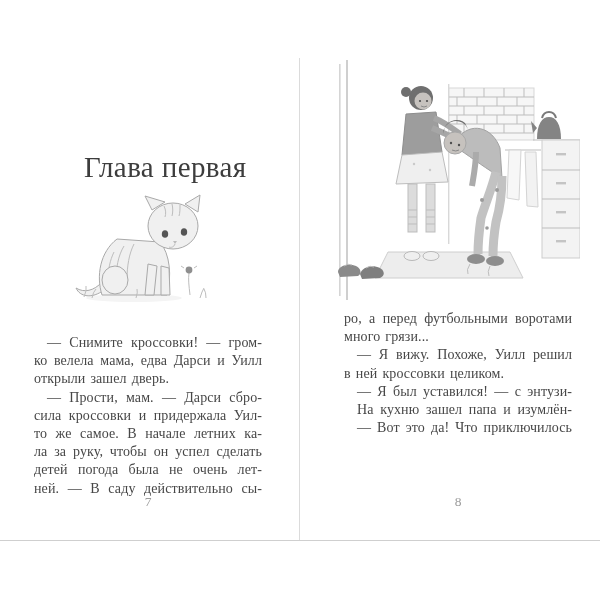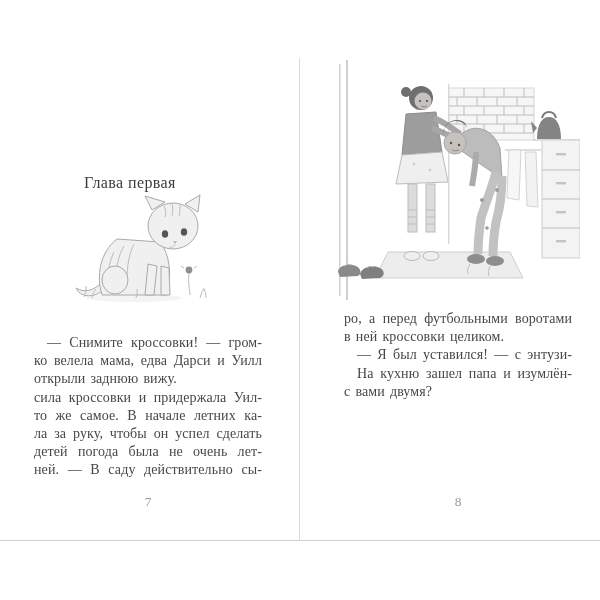--- a/index.html
+++ b/index.html
@@ -8,22 +8,22 @@
     font-family:"Liberation Serif","DejaVu Serif",serif;
   }
   .spread{position:relative;width:600px;height:600px;background:#ffffff;}
   .spine-line{position:absolute;left:299px;top:58px;width:1px;height:482px;background:#dbdbdb;}
   .bottom-edge{position:absolute;left:0;top:540px;width:600px;height:1px;background:#cfcfcf;}
   .page{position:absolute;top:58px;width:228px;height:482px;}
   .page-left{left:34px;}
   .page-right{left:344px;}
   .chapter-title{
     position:absolute;left:50px;top:94px;
-    font-size:16px;line-height:30px;color:#3d3d3d;
-    letter-spacing:0.4px;white-space:nowrap;margin-top:16px;
+    font-size:29px;line-height:30px;color:#3d3d3d;
+    letter-spacing:0.4px;white-space:nowrap;
   }
   .kitten-art{position:absolute;left:38px;top:136px;}
   .children-art{position:absolute;left:-14px;top:2px;}
   .text-block{position:absolute;left:0;width:228px;}
   .tb-left{top:276px;}
   .tb-right{top:252px;}
   .line{
     font-size:14px;line-height:18.2px;height:18.2px;overflow:hidden;
     color:#474747;text-align:justify;text-align-last:justify;
     letter-spacing:0.1px;
@@ -83,21 +83,22 @@
       <path class="pencil" d="M128,104 q2,-7 4,-10 M134,104 q0,-6 -2,-9"></path>
 
       <path class="pencil" d="M118,101 C117,92 116,85 117,79"></path>
       <circle cx="117" cy="76" r="3.4" fill="#8f8f8f"></circle>
       <path class="pencil" d="M112,74 l-3,-2 M122,74 l3,-2"></path>
     </svg>
 
     <div class="text-block tb-left">
       <div class="line indent">— Снимите кроссовки! — гром-</div>
       <div class="line">ко велела мама, едва Дарси и Уилл</div>
-      <div class="line last">открыли заднюю вижу.</div>
+      <div class="line last">открыли зашел дверь.</div>
+      <div class="line indent">— Прости, мам. — Дарси сбро-</div>
       <div class="line">сила кроссовки и придержала Уил-</div>
       <div class="line">то же самое. В начале летних ка-</div>
       <div class="line">ла за руку, чтобы он успел сделать</div>
       <div class="line">детей погода была не очень лет-</div>
       <div class="line">ней. — В саду действительно сы-</div>
     </div>
 
     <div class="pagenum">7</div>
   </div>
 
@@ -185,22 +186,24 @@
         <circle cx="167" cy="130" r="2" fill="#9b9b9b"></circle>
         <circle cx="157" cy="168" r="1.8" fill="#9b9b9b"></circle>
         <ellipse cx="146" cy="199" rx="9" ry="5" fill="#8d8d8d"></ellipse>
         <ellipse cx="165" cy="201" rx="9" ry="5" fill="#8d8d8d"></ellipse>
         <path class="pencil" stroke="#9a9a9a" d="M140,204 q-4,6 -2,10 M160,206 q-3,6 -1,10"></path>
       </g>
     </svg>
 
     <div class="text-block tb-right">
       <div class="line">ро, а перед футбольными воротами</div>
+      <div class="line last">много грязи...</div>
+      <div class="line indent">— Я вижу. Похоже, Уилл решил</div>
       <div class="line last">в ней кроссовки целиком.</div>
       <div class="line indent">— Я был уставился! — с энтузи-</div>
       <div class="line indent">На кухню зашел папа и изумлён-</div>
-      <div class="line last">с вами двумя?</div>
+      <div class="line indent">— Вот это да! Что приключилось</div>
     </div>
 
     <div class="pagenum">8</div>
   </div>
 
 </div>
 
 </body></html>

